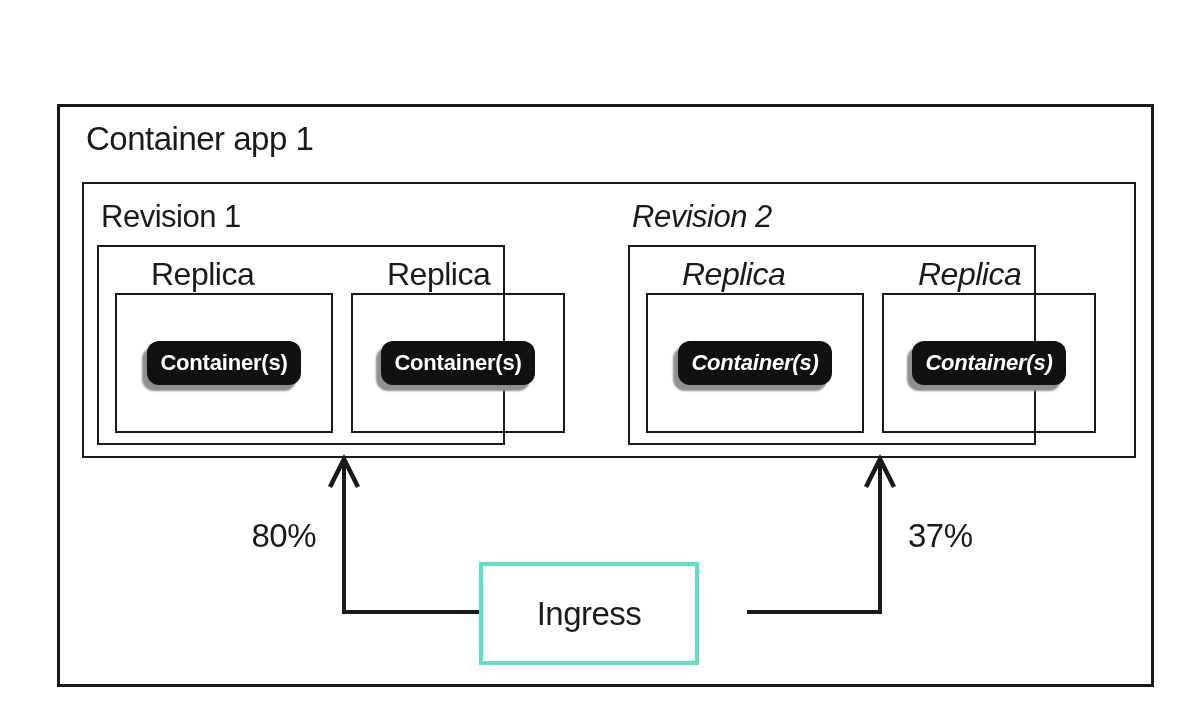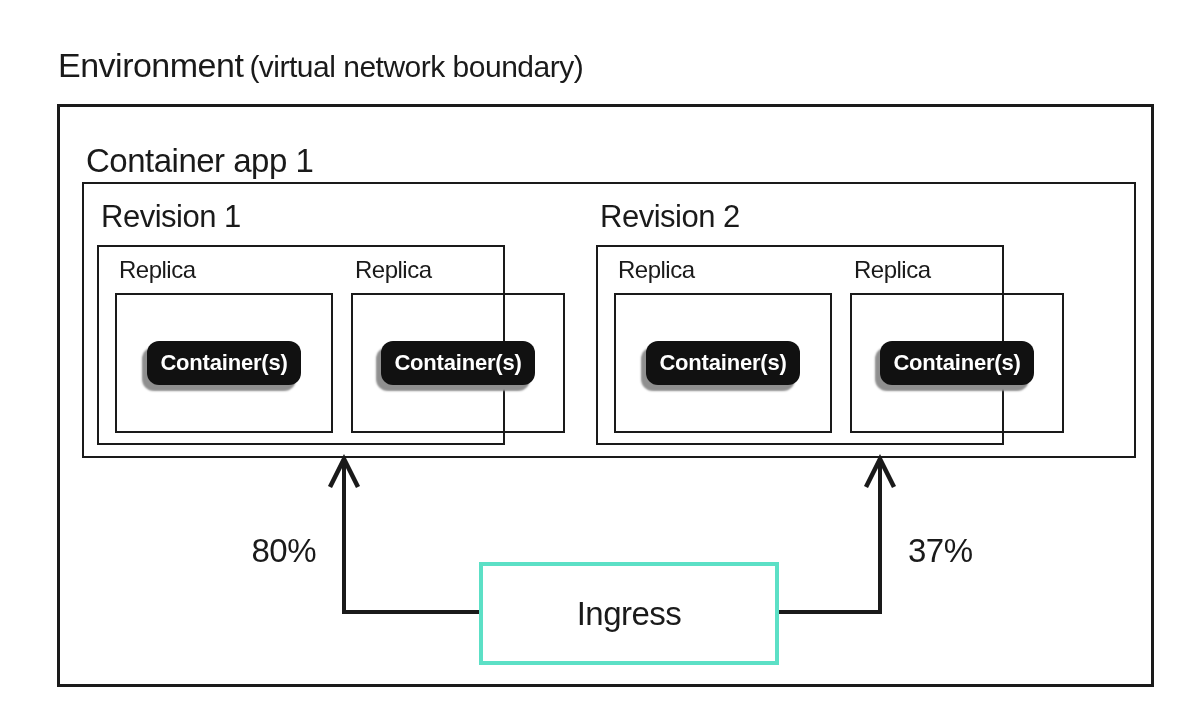--- a/index.html
+++ b/index.html
@@ -22,77 +22,74 @@
   .title-main { font-size:34px; }
   .title-suffix { font-size:30px; margin-left:6px; }
 
   
   .env-box {
     position:absolute; left:57px; top:104px; width:1097px; height:583px;
     border:3px solid var(--line);
   }
 
   
-  .app-label { position:absolute; left:26px; top:35px; font-size:33px; letter-spacing:-0.5px; }
+  .app-label { position:absolute; left:26px; top:13px; font-size:33px; letter-spacing:-0.5px; }
   .app-box {
     position:absolute; left:22px; top:75px; width:1054px; height:276px;
     border:2px solid var(--line);
   }
 
   
   .rev { position:absolute; top:9px; width:408px; }
   .rev-1 { left:13px; }
-  .rev-2 { left:512px; }
+  .rev-2 { left:544px;font-style:italic; }
   .rev-label { font-size:31px; letter-spacing:-0.5px; padding:6px 0 0 4px; height:52px; }
   .rev-box { position:relative; width:100%; height:200px; border:2px solid var(--line); }
 
   
   .replica-cell { position:absolute; top:9px; }
   .cell-1 { left:16px; width:218px; }
   .cell-2 { left:252px; width:214px; }
-  .replica-label { font-size:24px; letter-spacing:-0.5px; padding-left:4px; height:37px; }
+  .replica-label { font-size:32px; letter-spacing:-0.5px; padding-left:4px; height:37px;margin-left:32px; }
   .replica-box {
     width:100%; height:140px; border:2px solid var(--line);
     display:flex; align-items:center; justify-content:center;
   }
 
   
   .badge {
     background:var(--badge-bg); color:var(--badge-text);
     font-size:22px; font-weight:bold; letter-spacing:-0.2px;
     padding:9px 13px; border-radius:12px;
     box-shadow:-5px 6px 2px var(--badge-shadow);
   }
 
   
   .arrows { position:absolute; left:0; top:0; width:1200px; height:726px; pointer-events:none; }
   .arrow { fill:none; stroke:var(--line); stroke-width:4; }
   .arrow-head { fill:none; stroke:var(--line); stroke-width:4.5; }
 
   
-  .traffic { position:absolute; top:532px; font-size:33px; letter-spacing:-0.5px; }
+  .traffic { position:absolute; top:517px; font-size:33px; letter-spacing:-0.5px; }
   .traffic-1 { left:196px; width:120px; text-align:right; }
   .traffic-2 { left:908px; }
 
   
   .ingress {
-    position:absolute; left:479px; top:562px; width:300px; height:103px;
+    position:absolute; left:479px; top:562px; width:220px; height:103px;
     border:4px solid var(--ingress-border); background:#ffffff;
     display:flex; align-items:center; justify-content:center;
     font-size:33px; letter-spacing:-0.5px;
   }
 </style>
 </head>
 <body>
 
 <div class="canvas">
 
-  <div class="title">
-    <span class="title-main">Environment</span><span class="title-suffix">(virtual network boundary)</span>
-  </div>
 
   <div class="env-box">
 
     <div class="app-label">Container app 1</div>
 
     <div class="app-box">
 
       <div class="rev rev-1">
         <div class="rev-label">Revision 1</div>
         <div class="rev-box">

